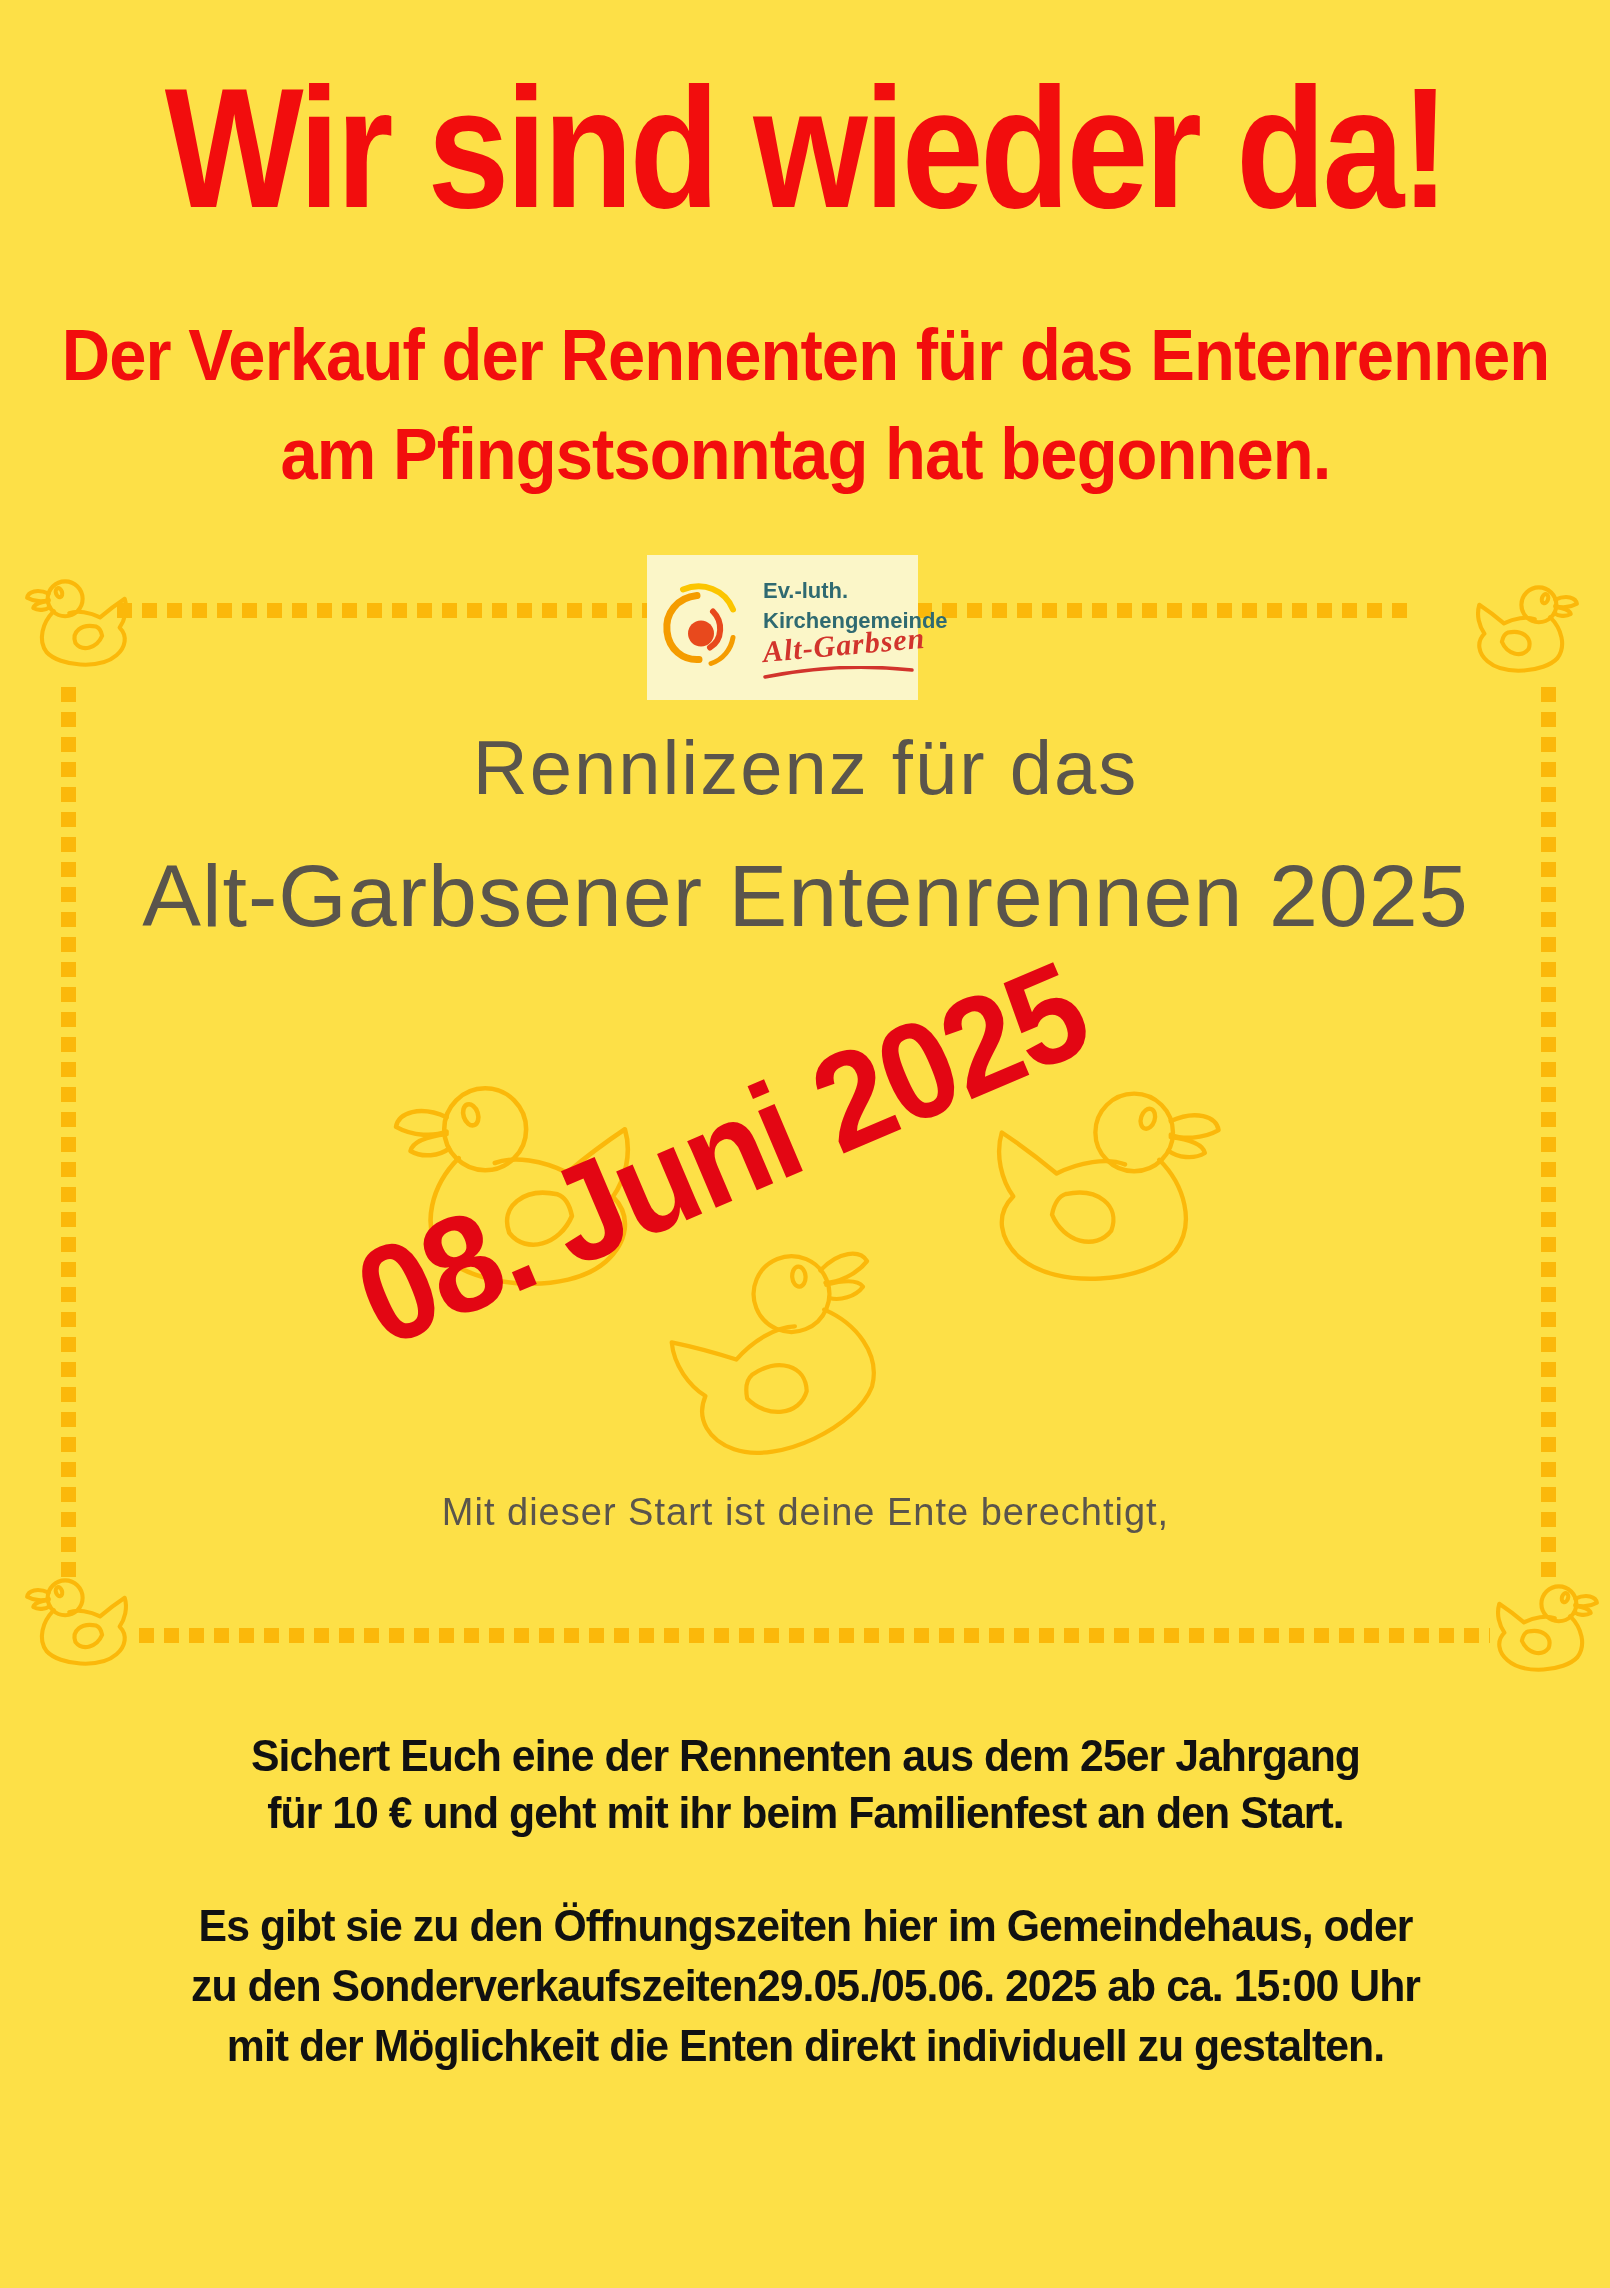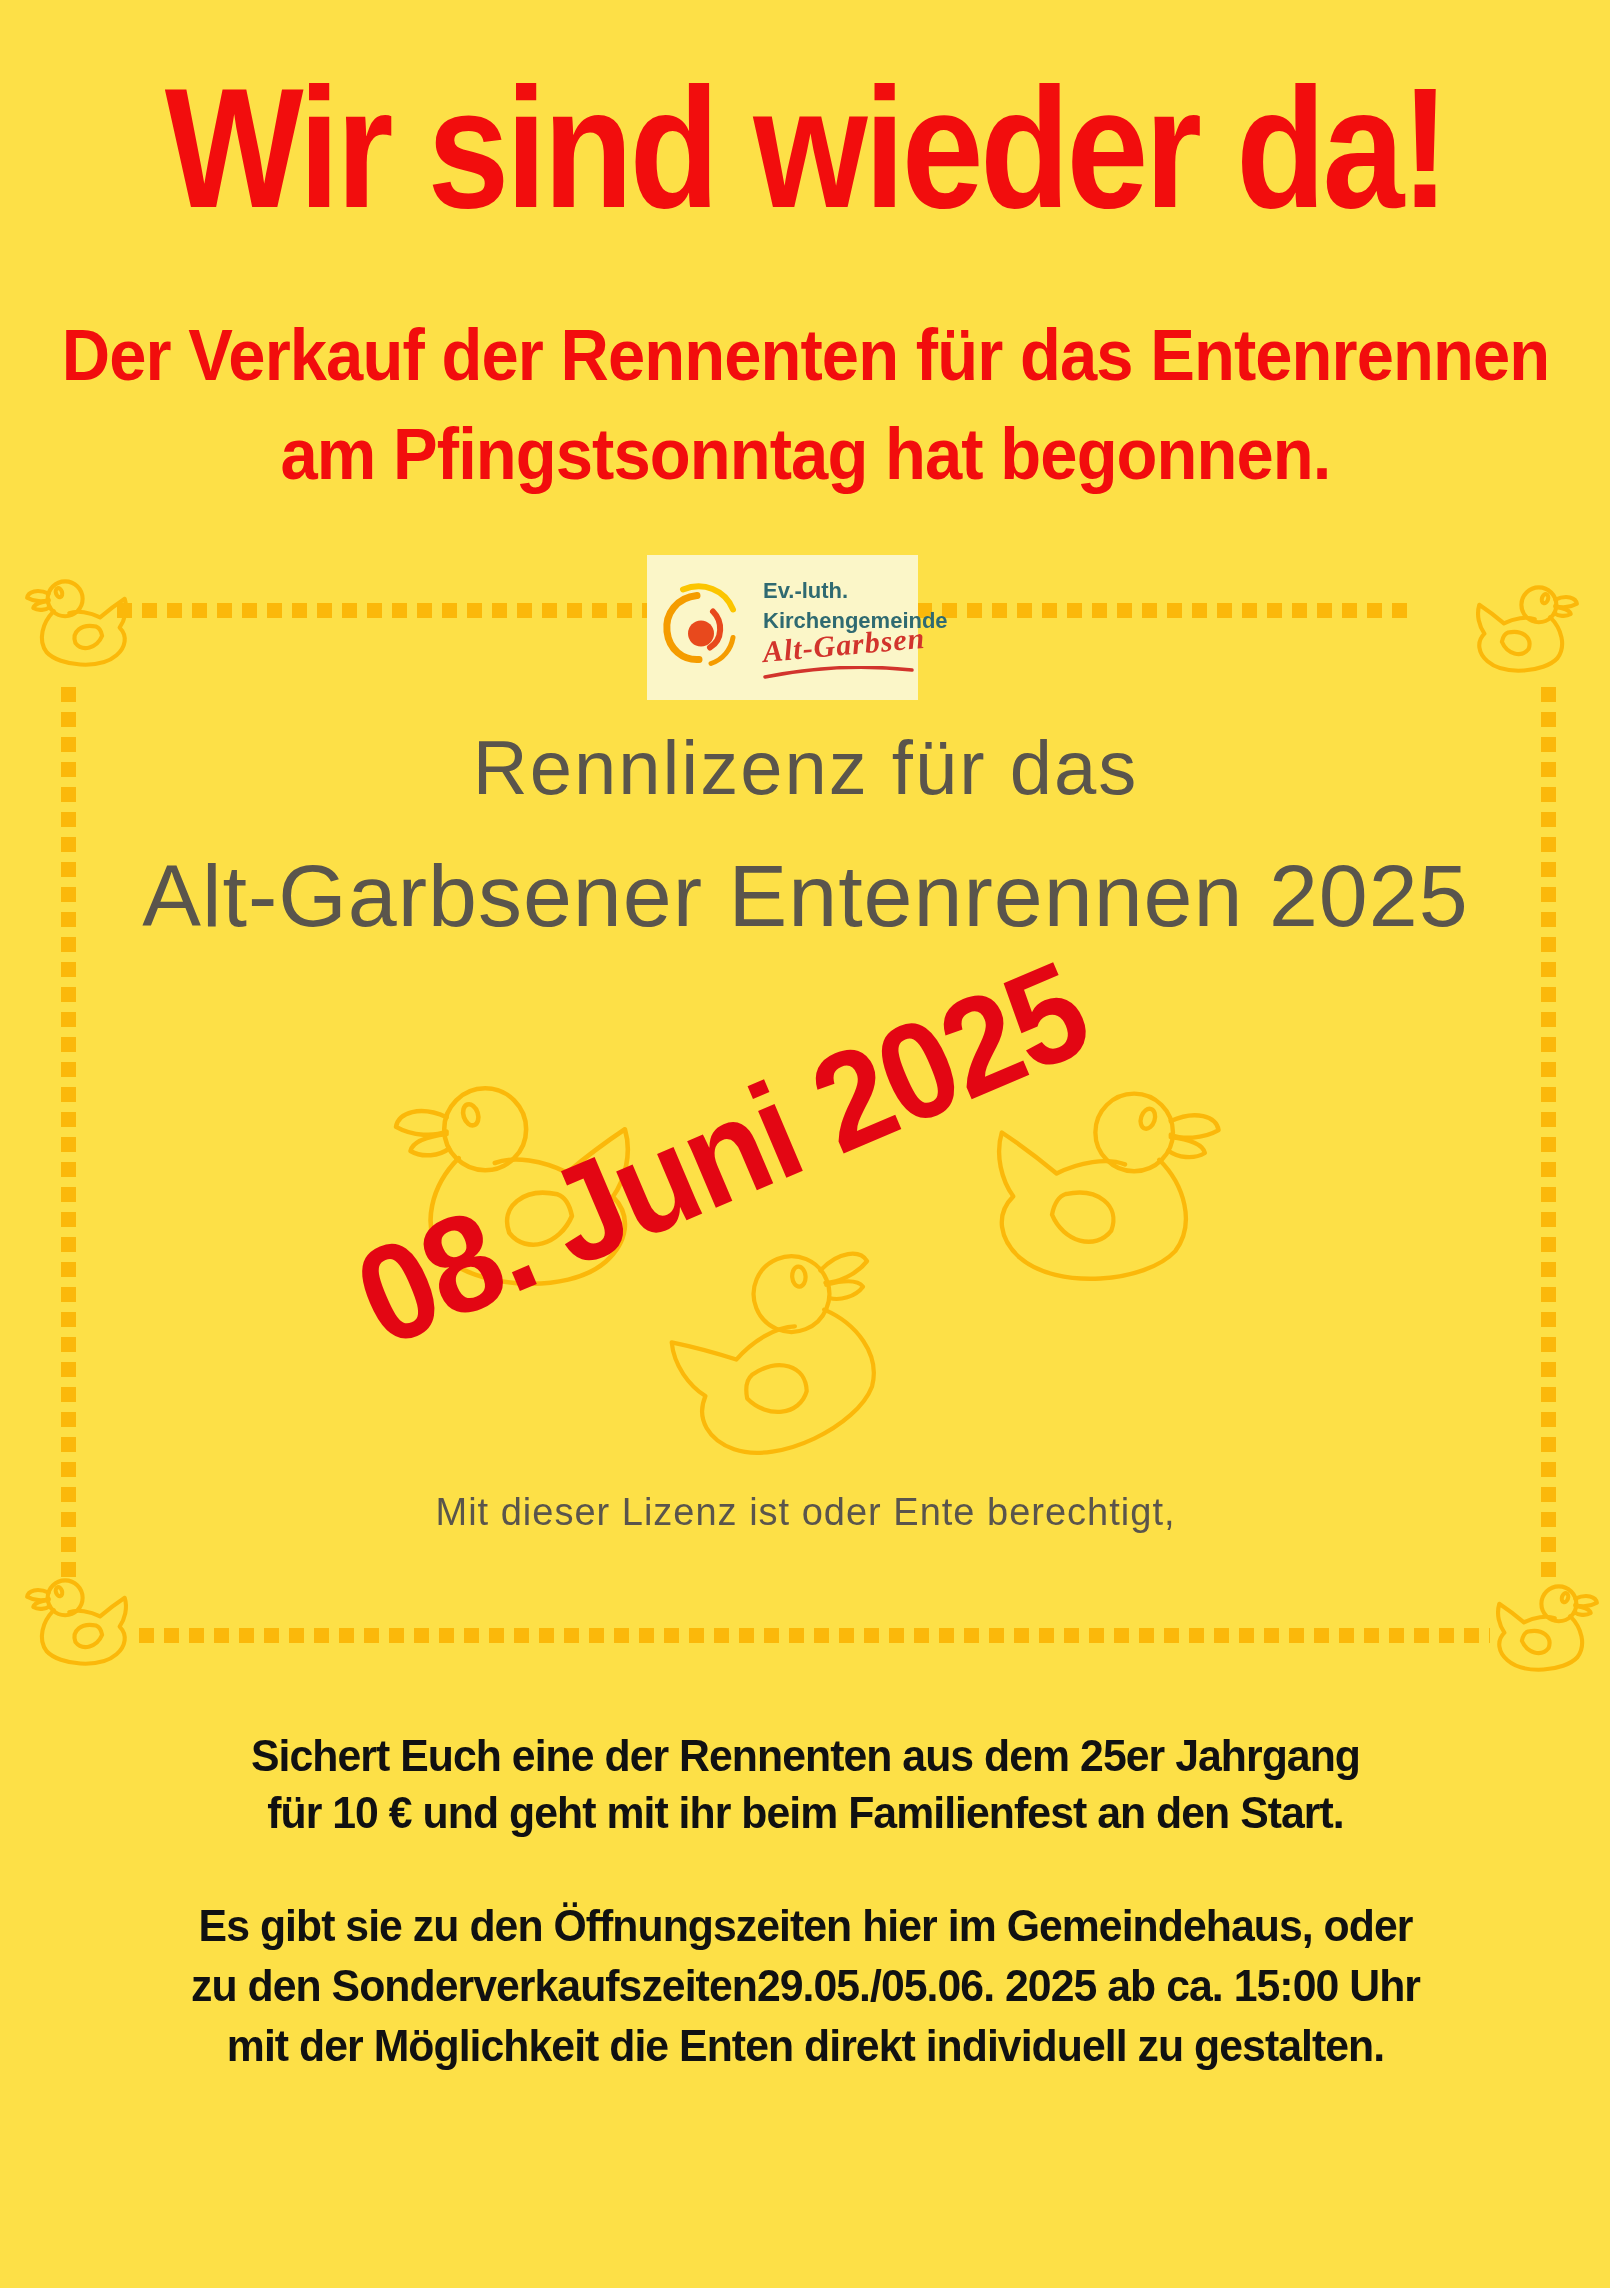--- a/index.html
+++ b/index.html
@@ -161,21 +161,21 @@
   <svg class="duck duck-mc" viewBox="0 0 110 100">
       <use href="#duckL" transform="translate(110,0) scale(-1,1)"></use>
     </svg>
   <svg class="duck duck-mr" viewBox="0 0 110 100">
       <use href="#duckL" transform="translate(110,0) scale(-1,1)"></use>
     </svg>
 
   <div class="race-date">08. Juni 2025</div>
 
   <div class="note">
-    <div>Mit dieser Lizenz ist oder Ente berechtigt,</div>
+    <div>Mit dieser Start ist deine Ente berechtigt,</div>
   </div>
 
   <div class="info1">
     <div>Sichert Euch eine der Rennenten aus dem 25er Jahrgang</div>
     <div>für 10 € und geht mit ihr beim Familienfest an den Start.</div>
   </div>
 
   <div class="info2">
     <div>Es gibt sie zu den Öffnungszeiten hier im Gemeindehaus, oder</div>
     <div>zu den Sonderverkaufszeiten29.05./05.06. 2025 ab ca. 15:00 Uhr</div>

